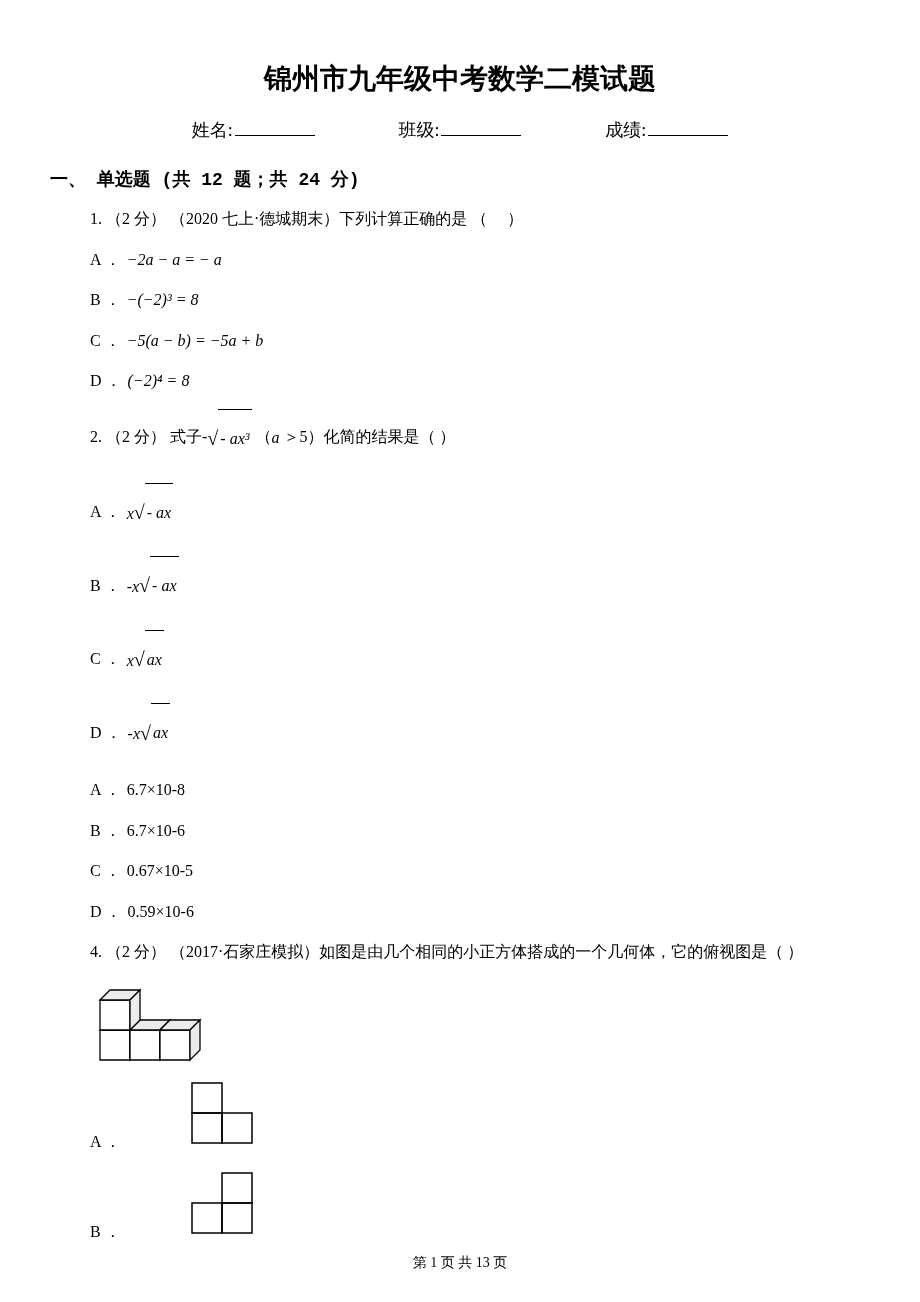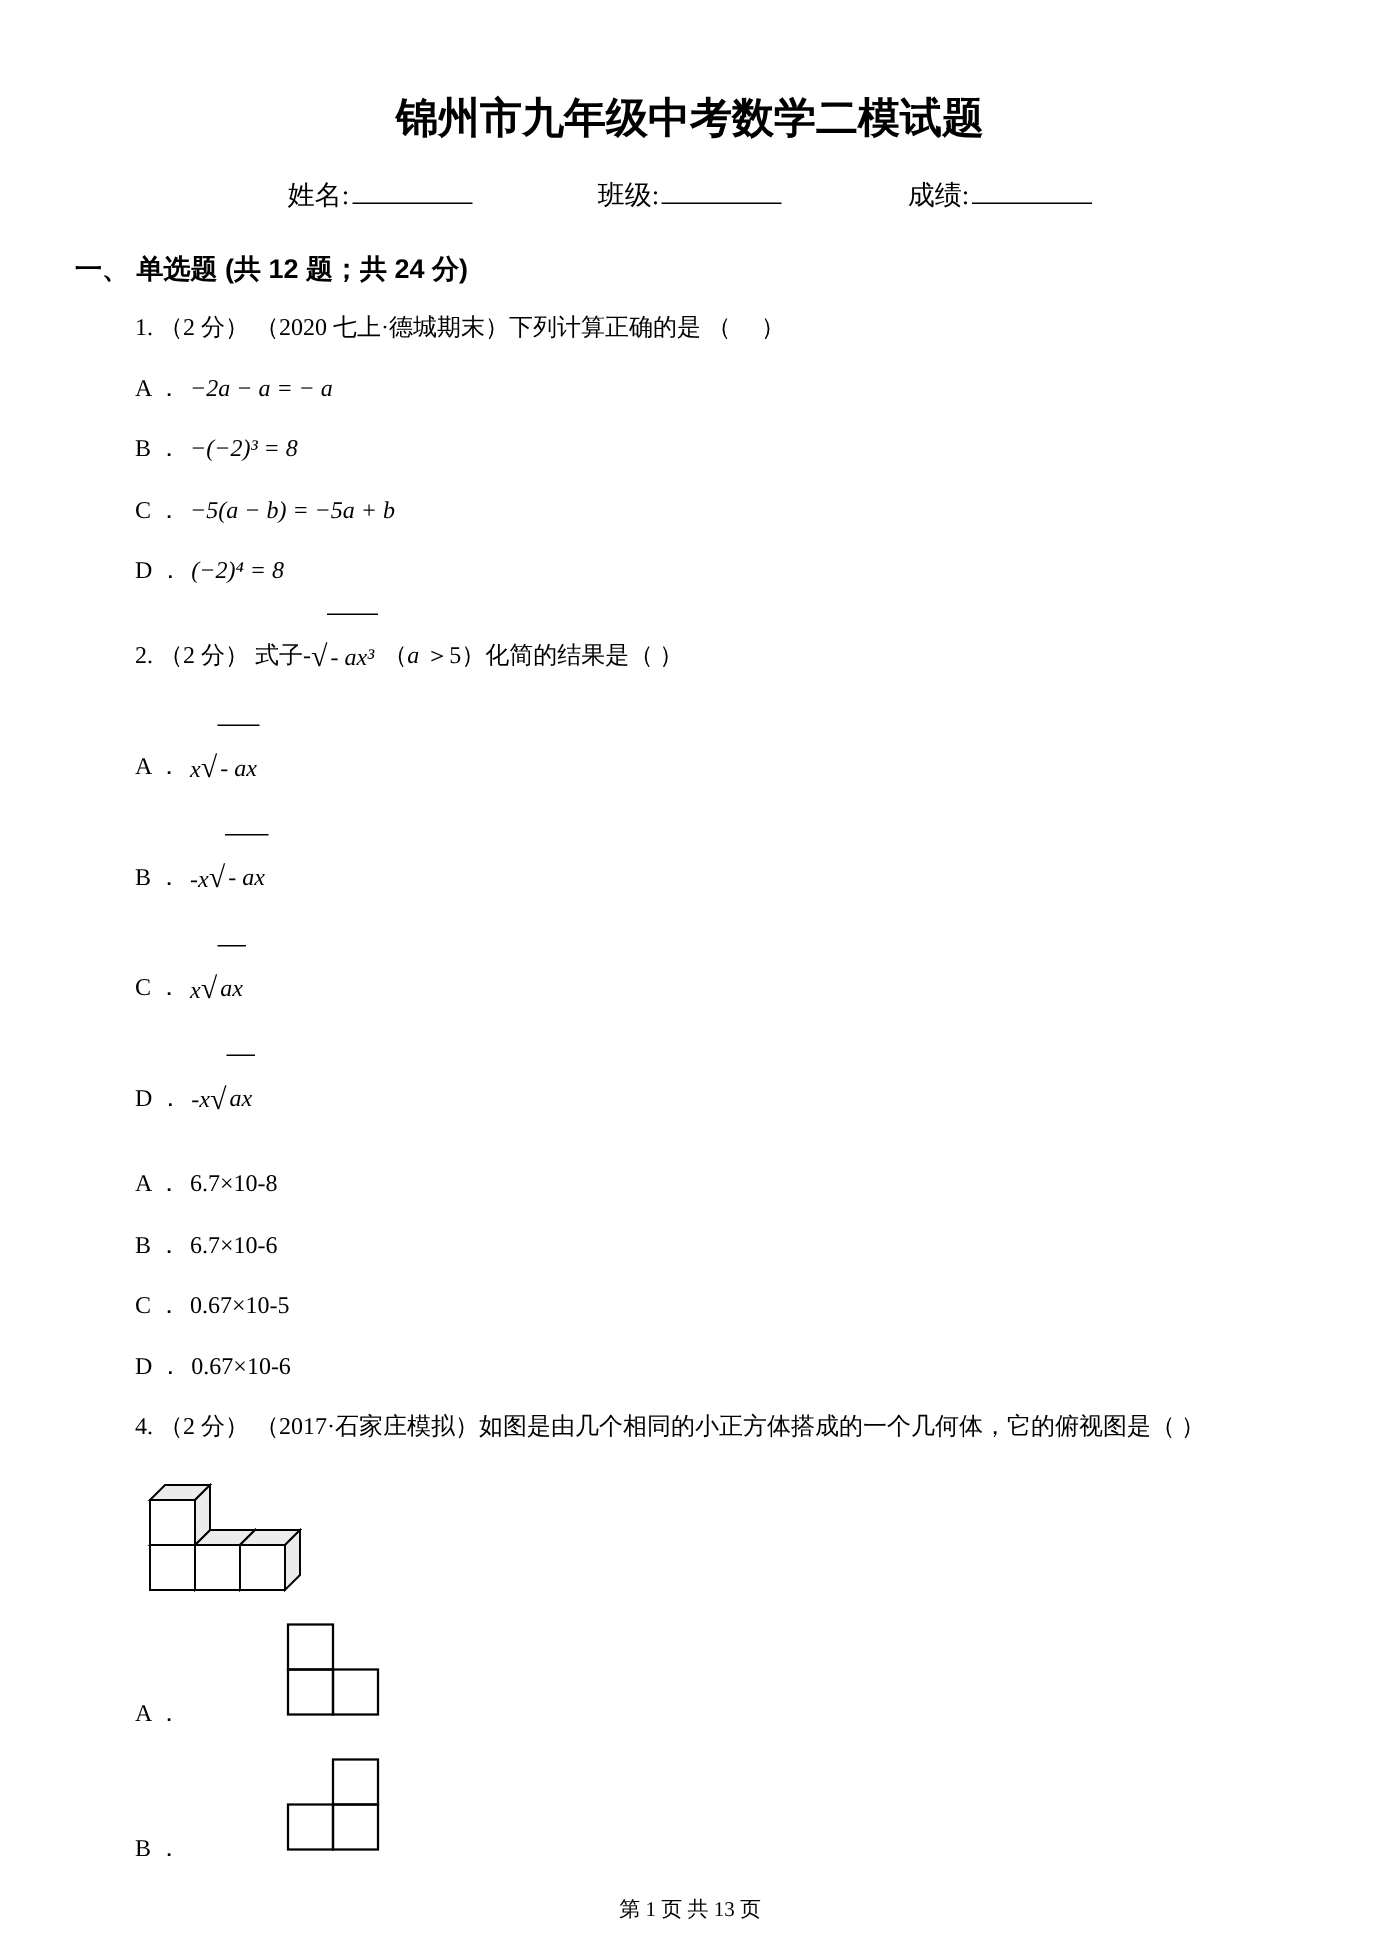--- a/index.html
+++ b/index.html
@@ -35,21 +35,21 @@
       display: inline-block;
       border-bottom: 1px solid #000;
       min-width: 80px;
       height: 18px;
       margin-left: 2px;
     }
     .section-title {
       font-size: 18px;
       font-weight: bold;
       margin-bottom: 15px;
-      font-family: Liberation Sans, sans-serif;
+      font-family: Liberation Mono, monospace;
     }
     .question {
       margin-left: 40px;
       margin-bottom: 12px;
       line-height: 1.6;
     }
     .q-stem {
       margin-bottom: 15px;
     }
     .option {
@@ -57,21 +57,21 @@
       display: flex;
       align-items: center;
       gap: 6px;
     }
     .opt-label { min-width: 28px; }
     .bracket {
       font-family: "SimSun", serif;
     }
     .footer {
       position: absolute;
-      bottom: 20px;
+      bottom: 30px;
       width: calc(100% - 100px);
       text-align: center;
       font-size: 14px;
     }
     .formula-img {
       display: inline-block;
       vertical-align: middle;
       font-family: "Times New Roman", serif;
       font-style: italic;
     }
@@ -187,21 +187,21 @@
   <div class="option">
     <span class="opt-label">B ．</span>
     <span>6.7×10‑6</span>
   </div>
   <div class="option">
     <span class="opt-label">C ．</span>
     <span>0.67×10‑5</span>
   </div>
   <div class="option">
     <span class="opt-label">D ．</span>
-    <span>0.67×10‑6</span>
+    <span>0.59×10‑6</span>
   </div>
 </div>
 
 <div class="question">
   <div class="q-stem">4.  （2 分） （2017·石家庄模拟）如图是由几个相同的小正方体搭成的一个几何体，它的俯视图是（    ）</div>
 </div>
 
 <div class="geom-3d">
   <svg class="grid-svg" width="140" height="90">
 

